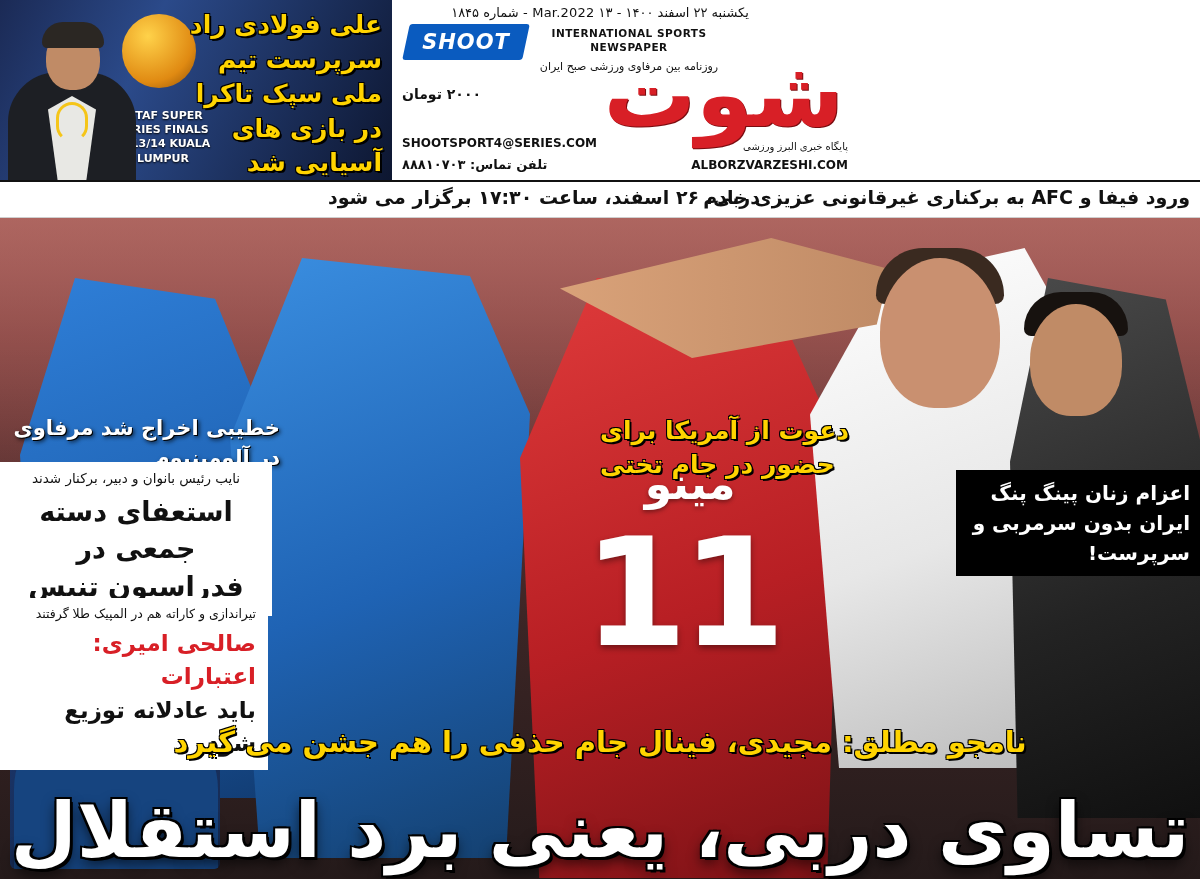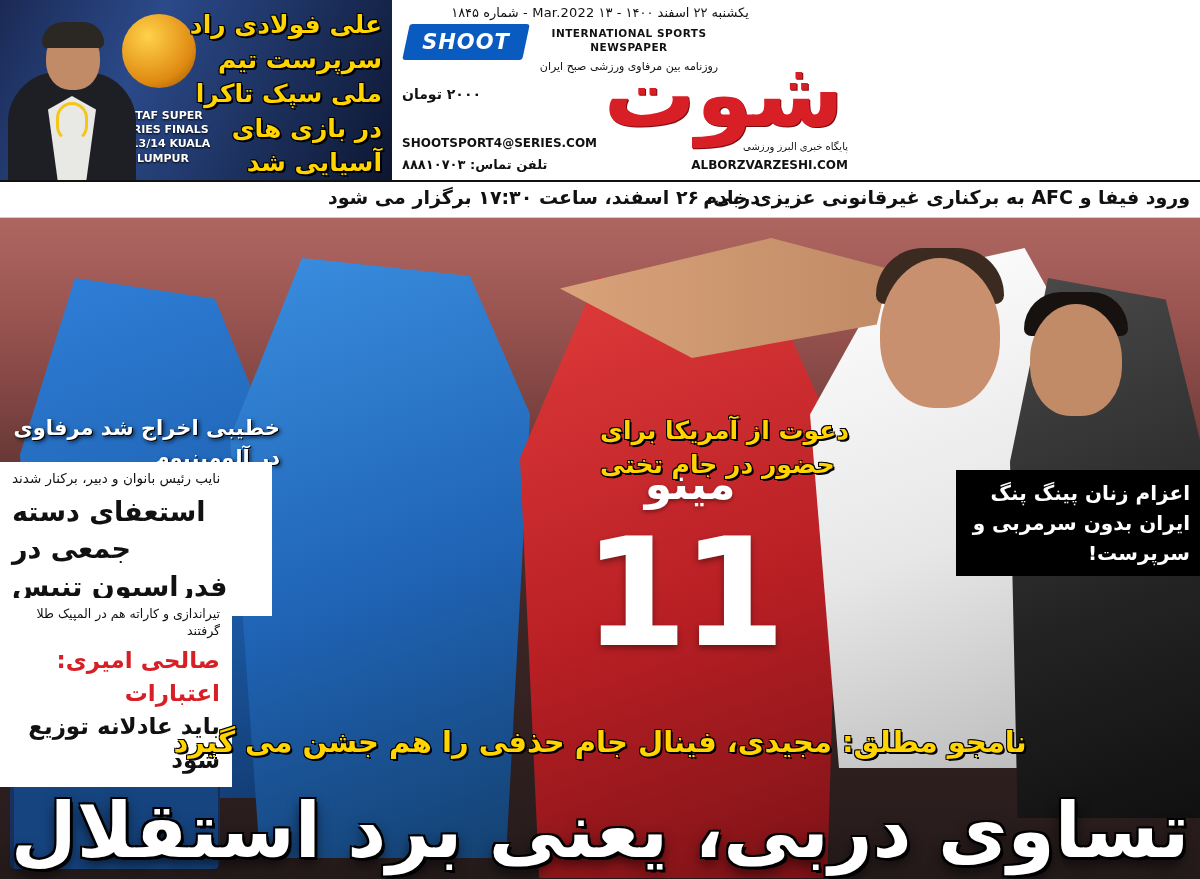--- a/index.html
+++ b/index.html
@@ -278,25 +278,25 @@
     font-size: 21px; line-height: 1.42;
     text-shadow: 1px 1px 0 #000, 2px 2px 4px rgba(0,0,0,.8);
   }
 
   .box-white {
     position: absolute;
     background: #ffffff;
     padding: 8px 12px 10px;
     direction: rtl;
   }
-  .box-tennis { left: 0px; top: 244px; width: 272px; text-align: left; }
+  .box-tennis { left: 0px; top: 244px; width: 272px; text-align: center; }
   .tl-small { font-size: 13.5px; color: #111; margin-bottom: 5px; line-height: 1.3; }
   .tl-big { font-size: 27px; font-weight: bold; color: #111; line-height: 1.4; }
 
-  .box-salehi { left: 0px; top: 380px; width: 232px; text-align: right; }
+  .box-salehi { left: 0px; top: 380px; width: 268px; text-align: right; }
   .sl-small { font-size: 12.5px; color: #111; line-height: 1.35; margin-bottom: 4px; }
   .sl-big { font-size: 23px; font-weight: bold; color: #111; line-height: 1.45; }
   .sl-red { color: #d81f26; }
 
   .box-ping {
     position: absolute; right: 0px; top: 252px; width: 244px;
     background: #000; color: #fff; padding: 8px 10px;
     direction: rtl; text-align: right;
     font-size: 20px; font-weight: bold; line-height: 1.5;
   }

